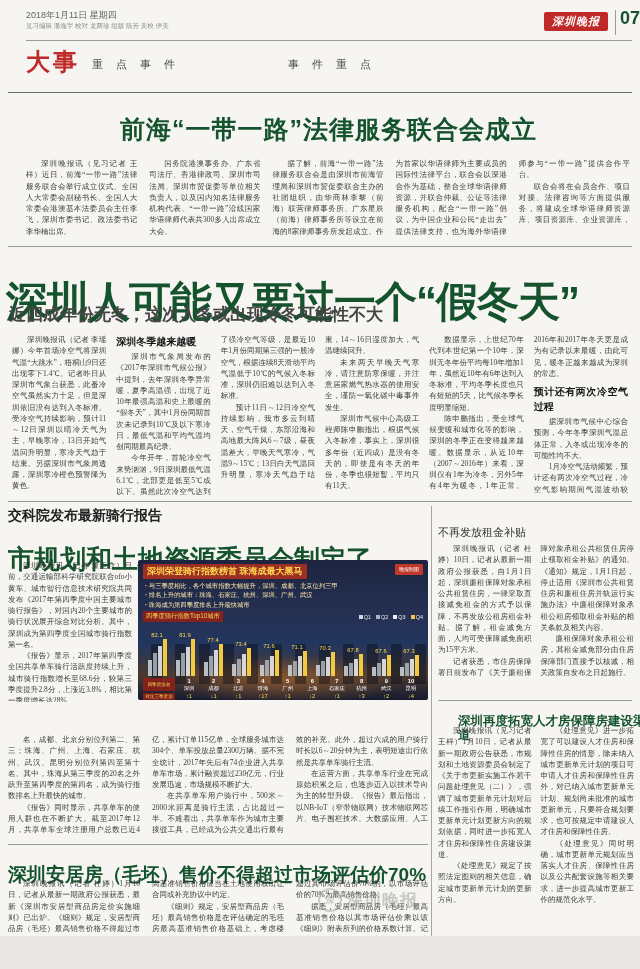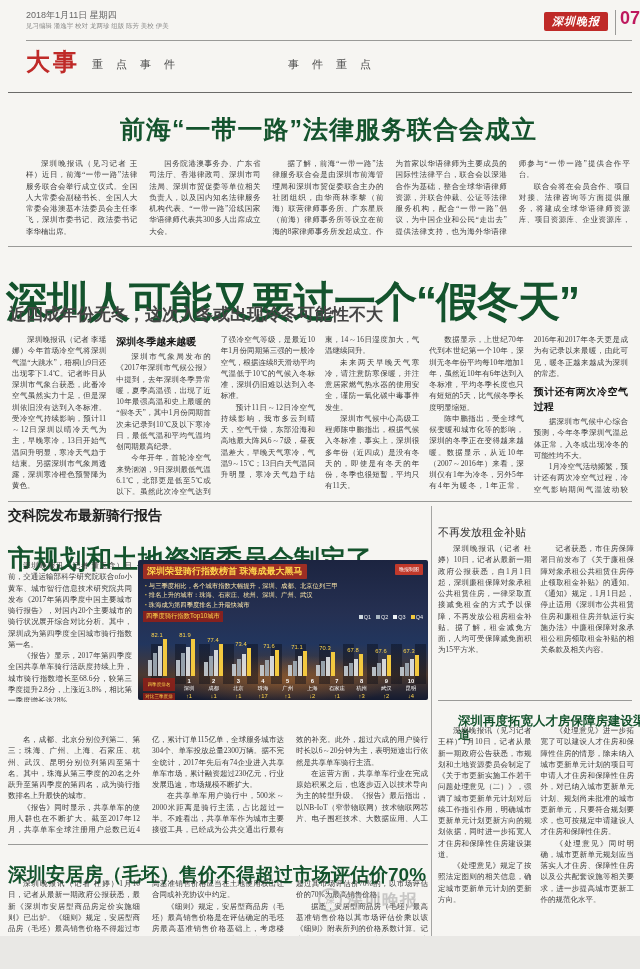--- a/index.html
+++ b/index.html
@@ -7,21 +7,21 @@
         overflow:hidden;color:#2a2a2a;font-family:"Liberation Serif",serif;padding-left:17px;}
   .rule{position:absolute;background:#9a9a98;height:1px;}
   .rule.dark{background:#6b6b69;}
   
   .hdr-date{position:absolute;left:26px;top:9px;font-size:9px;color:#666;font-family:"Liberation Sans",sans-serif;}
   .hdr-staff{position:absolute;left:26px;top:22px;font-size:6.5px;color:#8a8a88;font-family:"Liberation Sans",sans-serif;}
   .mast-logo{position:absolute;left:544px;top:12px;width:64px;height:19px;background:#bf2a28;color:#fff;
              font-size:11px;font-weight:700;font-style:italic;display:flex;align-items:center;justify-content:center;
              border-radius:2px;font-family:"Liberation Sans",sans-serif;letter-spacing:1px;}
   .mast-div{position:absolute;left:615px;top:10px;width:1px;height:25px;background:#9a9a98;}
-  .page-no{position:absolute;left:620px;top:8px;font-size:18px;font-weight:700;color:#be185d;font-family:"Liberation Sans",sans-serif;}
+  .page-no{position:absolute;left:620px;top:8px;font-size:18px;font-weight:700;color:#14532d;font-family:"Liberation Sans",sans-serif;}
   
   .sec-name{position:absolute;left:26px;top:46px;font-size:24px;font-weight:900;color:#bf2a28;
             letter-spacing:3px;font-family:"Liberation Sans",sans-serif;}
   .sec-tabs{position:absolute;top:57px;font-size:11px;color:#4a4a4a;letter-spacing:13px;font-family:"Liberation Sans",sans-serif;}
   .sec-tabs.l{left:92px;}
   .sec-tabs.r{left:288px;}
   
   .hl{font-family:"Liberation Sans",sans-serif;font-weight:700;color:#14532d;line-height:1.1;}
   .hl1{position:absolute;left:0;right:0;top:99px;text-align:center;font-size:25px;letter-spacing:1px;}
   .deck1{position:absolute;left:0;right:0;top:134px;text-align:center;font-size:13px;color:#2e2e2e;
@@ -345,20 +345,21 @@
   <div class="body-txt cols3 b-anju">
       <p>深圳晚报讯（记者 杜婷）1月10日，记者从最新一期政府公报获悉，最新《深圳市安居型商品房定价实施细则》已出炉。《细则》规定，安居型商品房（毛坯）最高销售价格不得超过市场评估价的70%，且最高销售价格和最高基准销售价格应当在土地使用权出让合同或补充协议中约定。</p>
       <p>《细则》规定，安居型商品房（毛坯）最高销售价格是在评估确定的毛坯房最高基准销售价格基础上，考虑楼层、朝向等因素调整得出的最高价格，超过其市场评估价70%的，以市场评估价的70%为最高销售价格。</p>
       <p>据悉，安居型商品房（毛坯）最高基准销售价格以其市场评估价乘以该《细则》附表所列的价格系数计算。记者查阅附表后发现，以市场评估价为10000元/平方米和地价比为0.7为例，通过附表可直接查询到价格系数为0.618，即最高基准销售价格为10000×0.618=6180（元）。</p>
     </div>
 
   <div class="sub5">不再发放租金补贴</div>
   <div class="body-txt cols2 b-lianzu">
       <p>深圳晚报讯（记者 杜婷）10日，记者从最新一期政府公报获悉，自1月1日起，深圳廉租保障对象承租公共租赁住房，一律采取直接减免租金的方式予以保障，不再发放公租房租金补贴。据了解，租金减免方面，人均可受保障减免面积为15平方米。</p>
       <p>记者获悉，市住房保障署日前发布了《关于廉租保障对象承租公共租赁住房停止领取租金补贴》的通知。《通知》规定，1月1日起，停止适用《深圳市公共租赁住房和廉租住房并轨运行实施办法》中廉租保障对象承租公租房领取租金补贴的相关条款及相关内容。</p>
+      <p>廉租保障对象承租公租房，其租金减免部分由住房保障部门直接予以核减，相关政策自发布之日起施行。</p>
     </div>
 
   <div class="rule" style="left:438px;width:194px;top:700px;"></div>
 
   <h2 class="hl hl6">深圳再度拓宽人才房保障房建设渠道</h2>
   <div class="body-txt cols2 b-rencai">
       <p>深圳晚报讯（见习记者 王样）1月10日，记者从最新一期政府公告获悉，市规划和土地资源委员会制定了《关于市更新实施工作若干问题处理意见（二）》，强调了城市更新单元计划对后续工作指引作用，明确城市更新单元计划更新方向的规划依据，同时进一步拓宽人才住房和保障性住房建设渠道。</p>
       <p>《处理意见》规定了按照法定图则的相关信息，确定城市更新单元计划的更新方向。</p>
       <p>《处理意见》进一步拓宽了可以建设人才住房和保障性住房的情形，除未纳入城市更新单元计划的项目可申请人才住房和保障性住房外，对已纳入城市更新单元计划、规划尚未批准的城市更新单元，只要符合规划要求，也可按规定申请建设人才住房和保障性住房。</p>
       <p>《处理意见》同时明确，城市更新单元规划应当落实人才住房、保障性住房以及公共配套设施等相关要求，进一步提高城市更新工作的规范化水平。</p>

